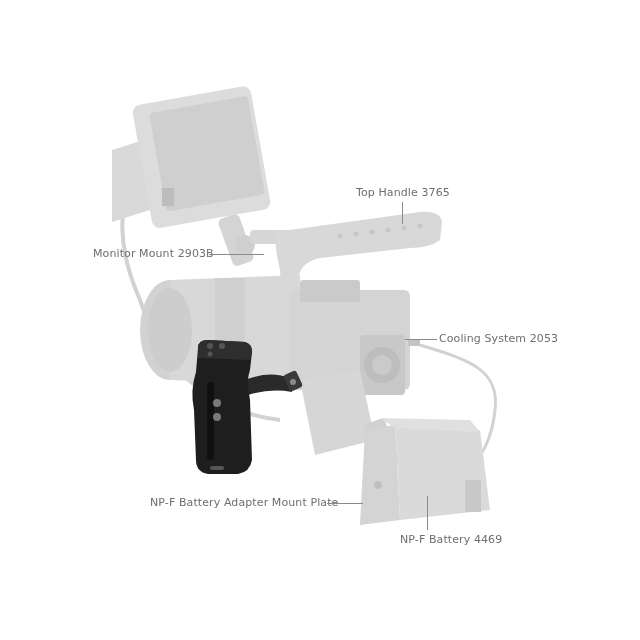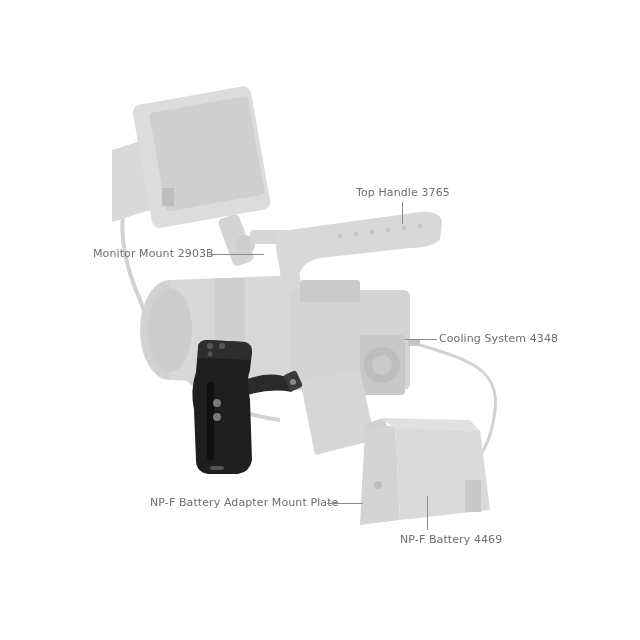--- a/index.html
+++ b/index.html
@@ -90,21 +90,21 @@
       <circle cx="378" cy="485" r="4" fill="#c0c0c0"></circle>
     </g>
   </svg>
 
   <span class="label" style="left:356px;top:186px;">Top Handle 3765</span>
   <div class="line" style="left:402px;top:202px;width:1px;height:22px;"></div>
 
   <span class="label" style="left:93px;top:247px;">Monitor Mount 2903B</span>
   <div class="line" style="left:209px;top:254px;width:55px;height:1px;"></div>
 
-  <span class="label" style="left:439px;top:332px;">Cooling System 4348</span>
+  <span class="label" style="left:439px;top:332px;">Cooling System 2053</span>
   <div class="line" style="left:405px;top:339px;width:32px;height:1px;"></div>
 
   <span class="label" style="left:150px;top:496px;">NP-F Battery Adapter Mount Plate</span>
   <div class="line" style="left:327px;top:503px;width:36px;height:1px;"></div>
 
   <span class="label" style="left:400px;top:533px;">NP-F Battery 4469</span>
   <div class="line" style="left:427px;top:496px;width:1px;height:34px;"></div>
 </div>
 
 </body></html>

